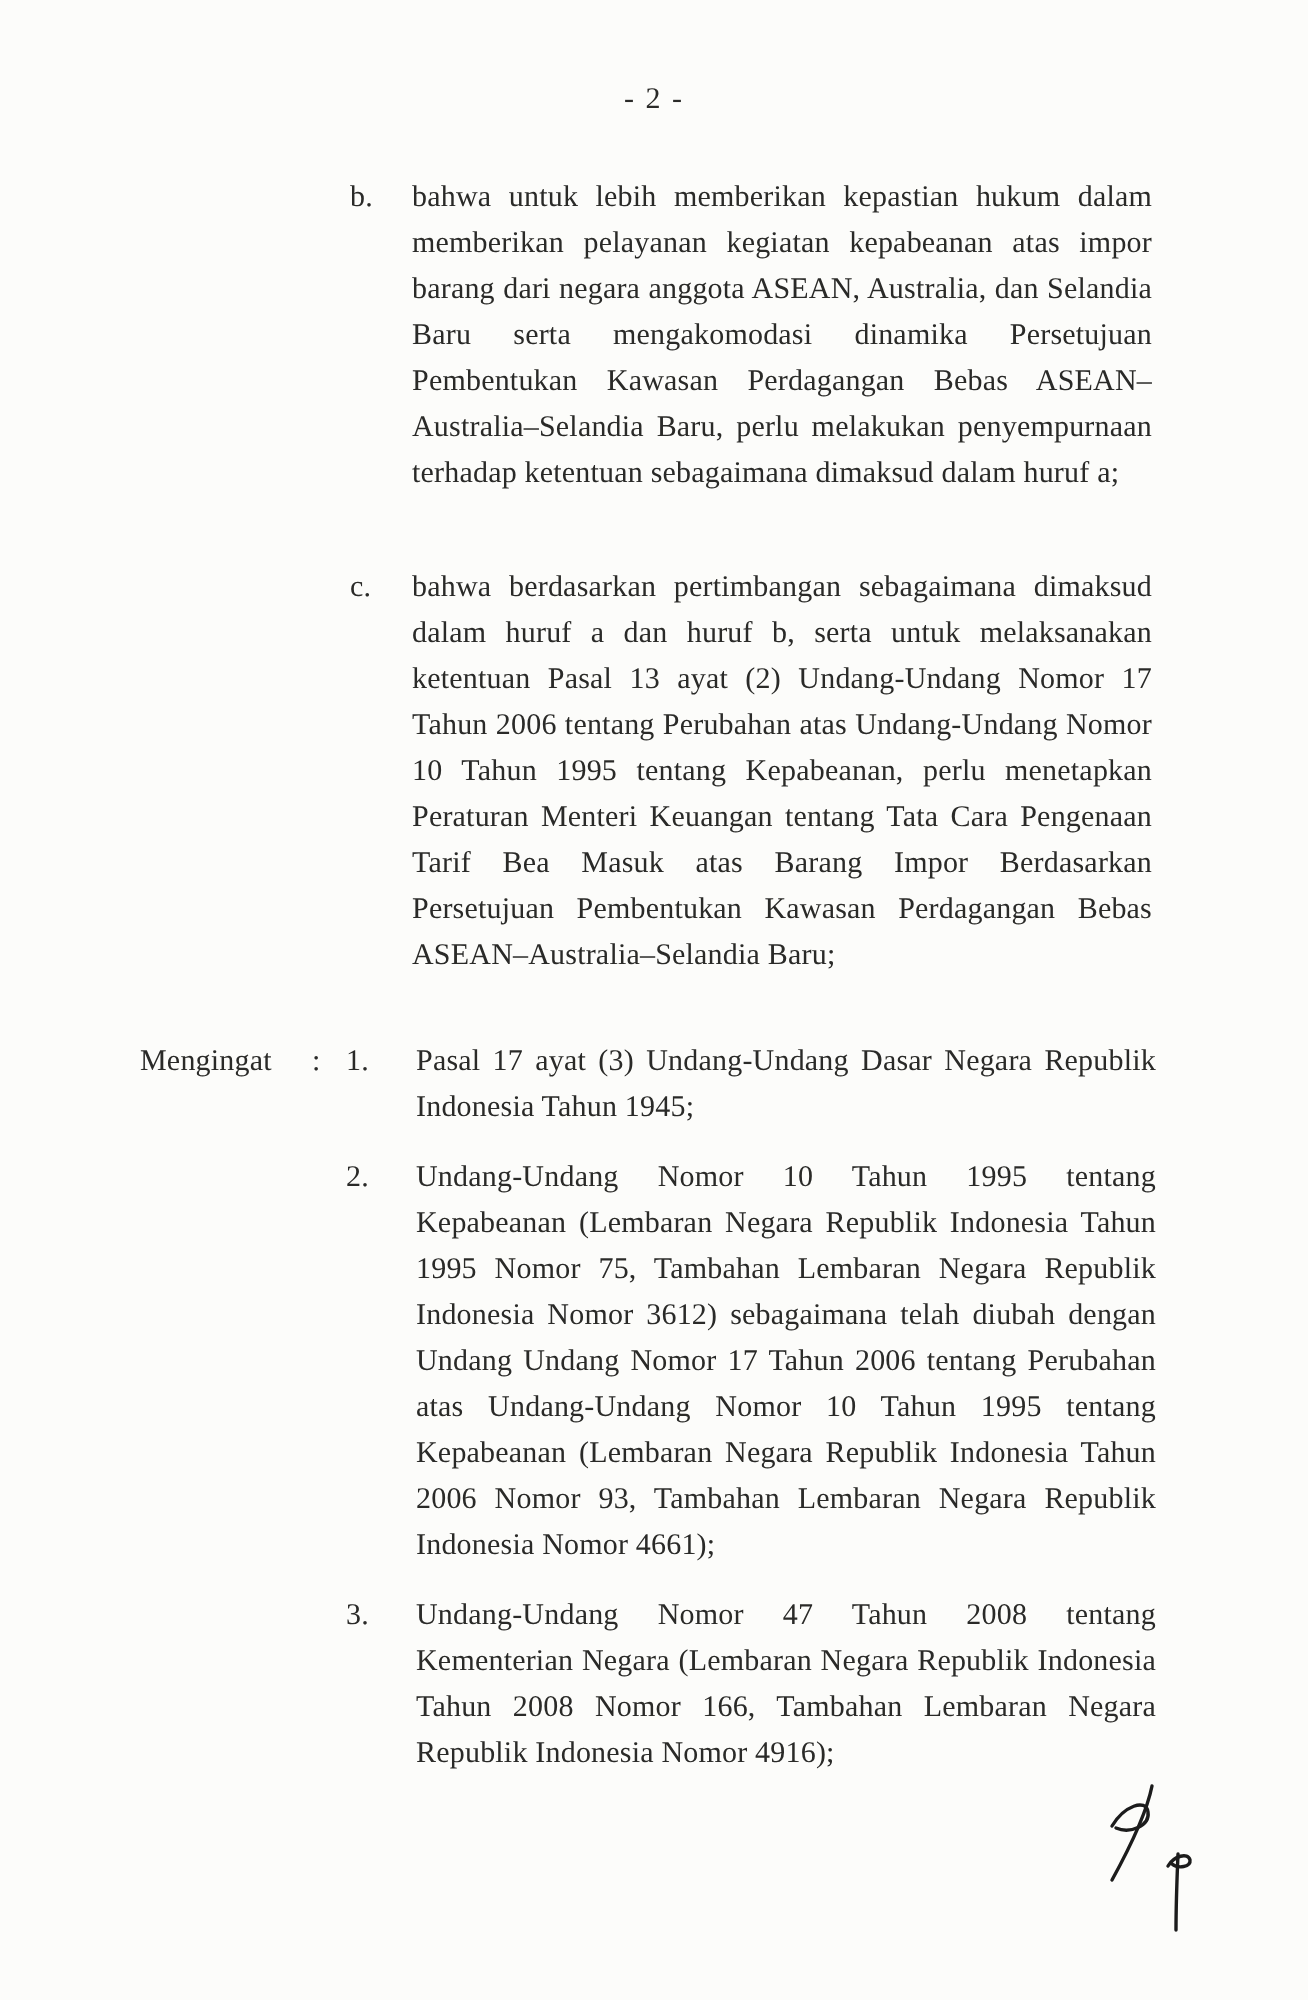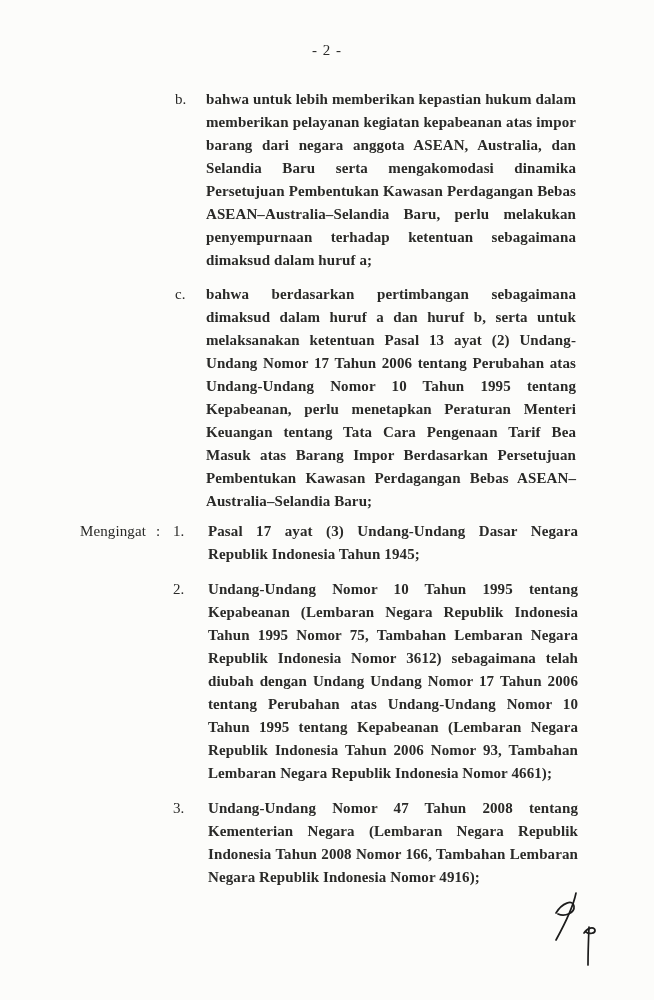--- a/index.html
+++ b/index.html
@@ -29,29 +29,28 @@
   }
   .cons-block { position: absolute; left: 175px; width: 402px; }
   .cons-b { top: 88px; }
   .cons-c { top: 283px; }
   .flex-row { display: flex; align-items: flex-start; }
   .item-label { width: 31px; flex: none; }
   .item-text {
     width: 370px;
     flex: none;
     text-align: justify;
-    font-weight: bold;
   }
   .mengingat {
     position: absolute;
     left: 70px;
     top: 520px;
     width: 510px;
   }
-  .m-head-label { width: 86px; flex: none; text-align: center; }
+  .m-head-label { width: 86px; flex: none; }
   .m-colon { width: 17px; flex: none; }
   .m-items { width: 405px; flex: none; }
   .m-item { display: flex; align-items: flex-start; margin-bottom: 12px; }
   .m-num { width: 35px; flex: none; }
   .paraf {
     position: absolute;
     left: 543px;
     top: 888px;
     width: 64px;
     height: 84px;

